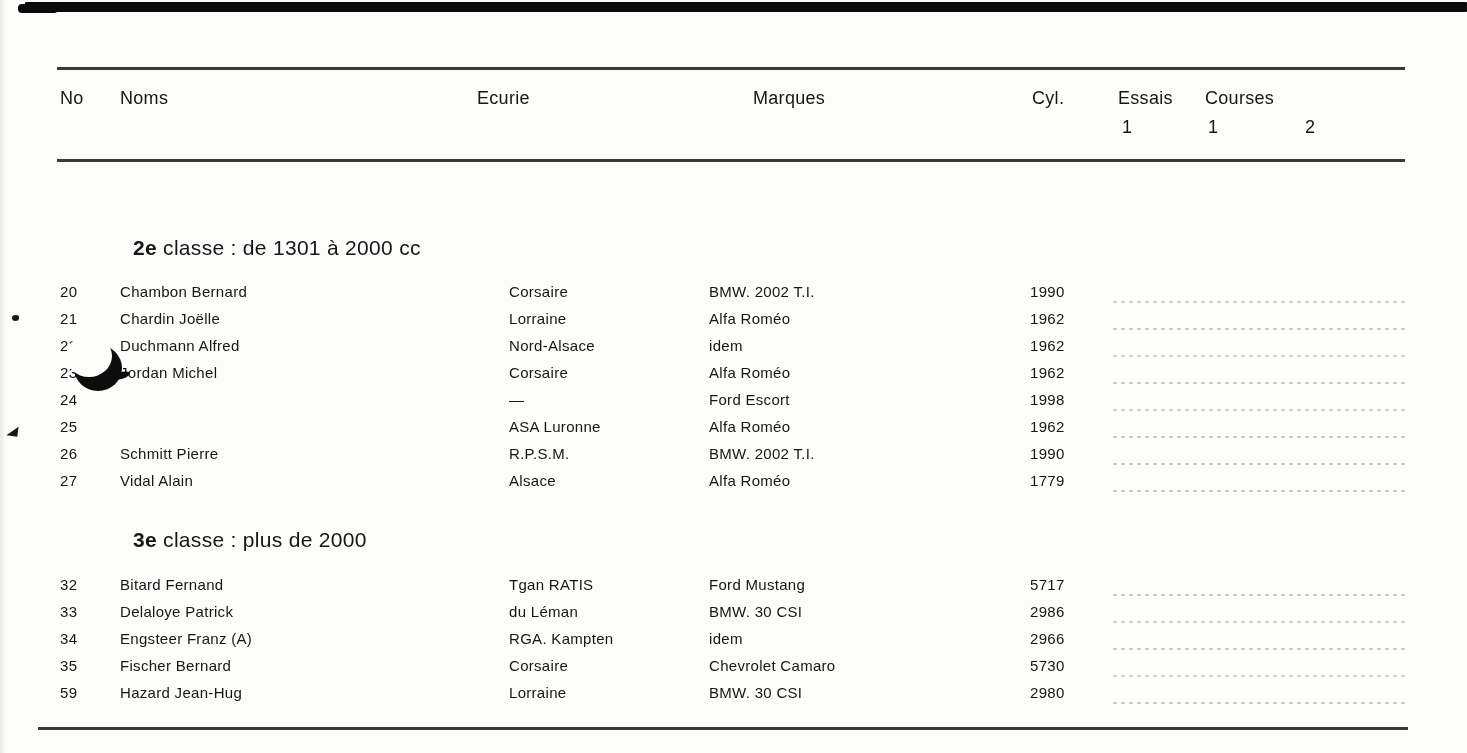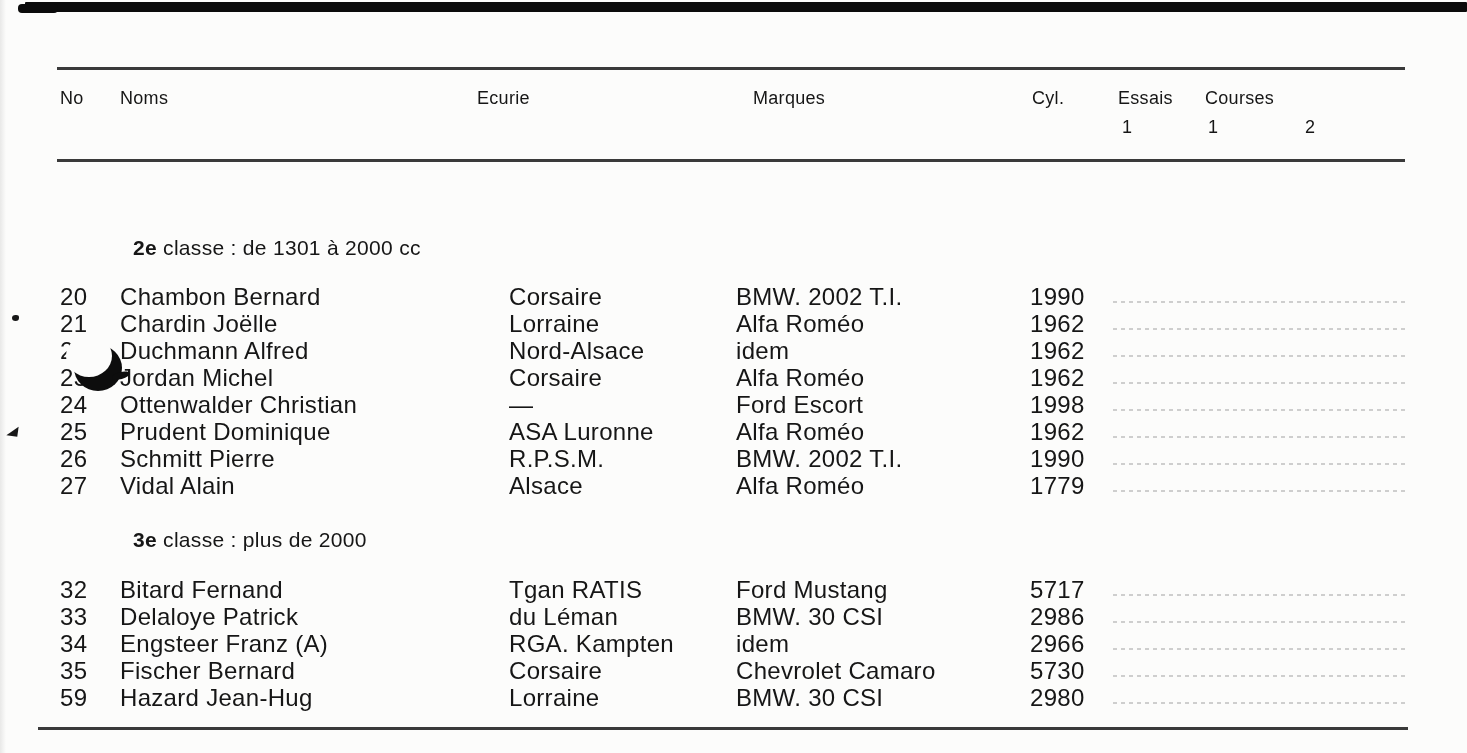--- a/index.html
+++ b/index.html
@@ -19,26 +19,26 @@
   .rule-header-bottom{left:57px;top:159px;width:1348px;}
   .rule-bottom{left:38px;top:727px;width:1370px;}
   
   .hdr{font-size:18px;letter-spacing:.3px;white-space:nowrap;}
   .hdr-row1{top:88px;}
   .hdr-row2{top:117px;}
   
   .section-heading{font-size:21px;letter-spacing:.3px;left:133px;white-space:nowrap;}
   .section-heading b{font-weight:700;}
   
-  .trow{position:absolute;left:0;width:1400px;height:27px;font-size:24px;letter-spacing:.3px;}
+  .trow{position:absolute;left:0;width:1400px;height:27px;font-size:15px;letter-spacing:.3px;}
   .cell{position:absolute;top:0;white-space:nowrap;}
   .c-no{left:60px;}
   .c-name{left:120px;}
   .c-ecurie{left:475px;margin-left:34px;}
-  .c-marque{left:736px;}
+  .c-marque{left:709px;}
   .c-cyl{left:1030px;}
   .c-dots{
     left:1113px;top:18px;width:292px;height:2px;
     background:repeating-linear-gradient(90deg,#bfbfbf 0 4px,transparent 4px 8px);
     opacity:.75;
   }
   
   .smudge-outer{left:74px;top:345px;width:48px;height:46px;background:#0d0d0d;border-radius:50%;}
   .smudge-inner{left:66px;top:335px;width:46px;height:42px;background:#fcfcfb;border-radius:50%;}
   .smudge-tail{left:112px;top:372px;width:18px;height:7px;background:#0d0d0d;border-radius:50% 60% 60% 40%;transform:rotate(-14deg);}
@@ -97,29 +97,27 @@
     <div class="trow" style="top: 364px;">
       <span class="cell c-no">23</span>
       <span class="cell c-name">Jordan Michel</span>
       <span class="cell c-ecurie">Corsaire</span>
       <span class="cell c-marque">Alfa Roméo</span>
       <span class="cell c-cyl">1962</span>
       <div class="cell c-dots"></div>
     </div>
     <div class="trow" style="top: 391px;">
       <span class="cell c-no">24</span>
-      <span class="cell c-name">Ottenwalder Christian</span>
       <span class="cell c-ecurie">—</span>
       <span class="cell c-marque">Ford Escort</span>
       <span class="cell c-cyl">1998</span>
       <div class="cell c-dots"></div>
     </div>
     <div class="trow" style="top: 418px;">
       <span class="cell c-no">25</span>
-      <span class="cell c-name">Prudent Dominique</span>
       <span class="cell c-ecurie">ASA Luronne</span>
       <span class="cell c-marque">Alfa Roméo</span>
       <span class="cell c-cyl">1962</span>
       <div class="cell c-dots"></div>
     </div>
     <div class="trow" style="top: 445px;">
       <span class="cell c-no">26</span>
       <span class="cell c-name">Schmitt Pierre</span>
       <span class="cell c-ecurie">R.P.S.M.</span>
       <span class="cell c-marque">BMW. 2002 T.I.</span>

